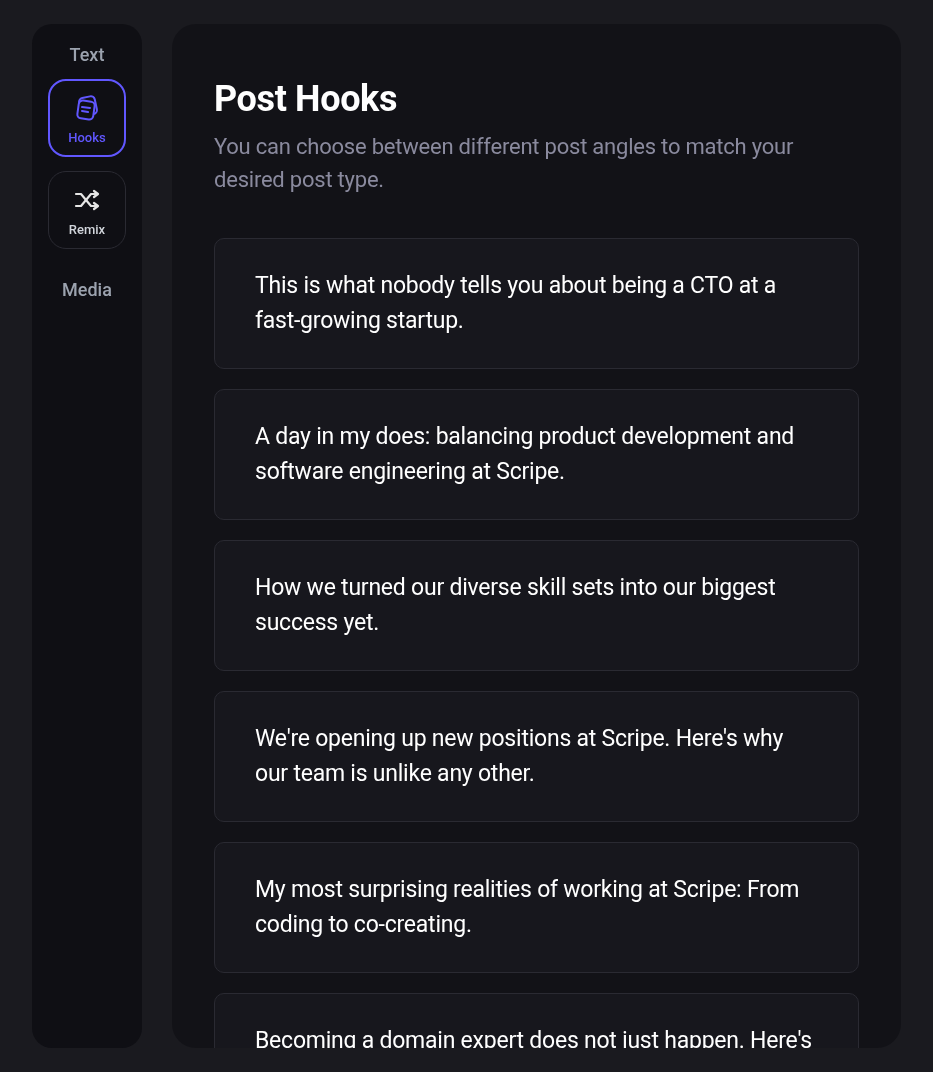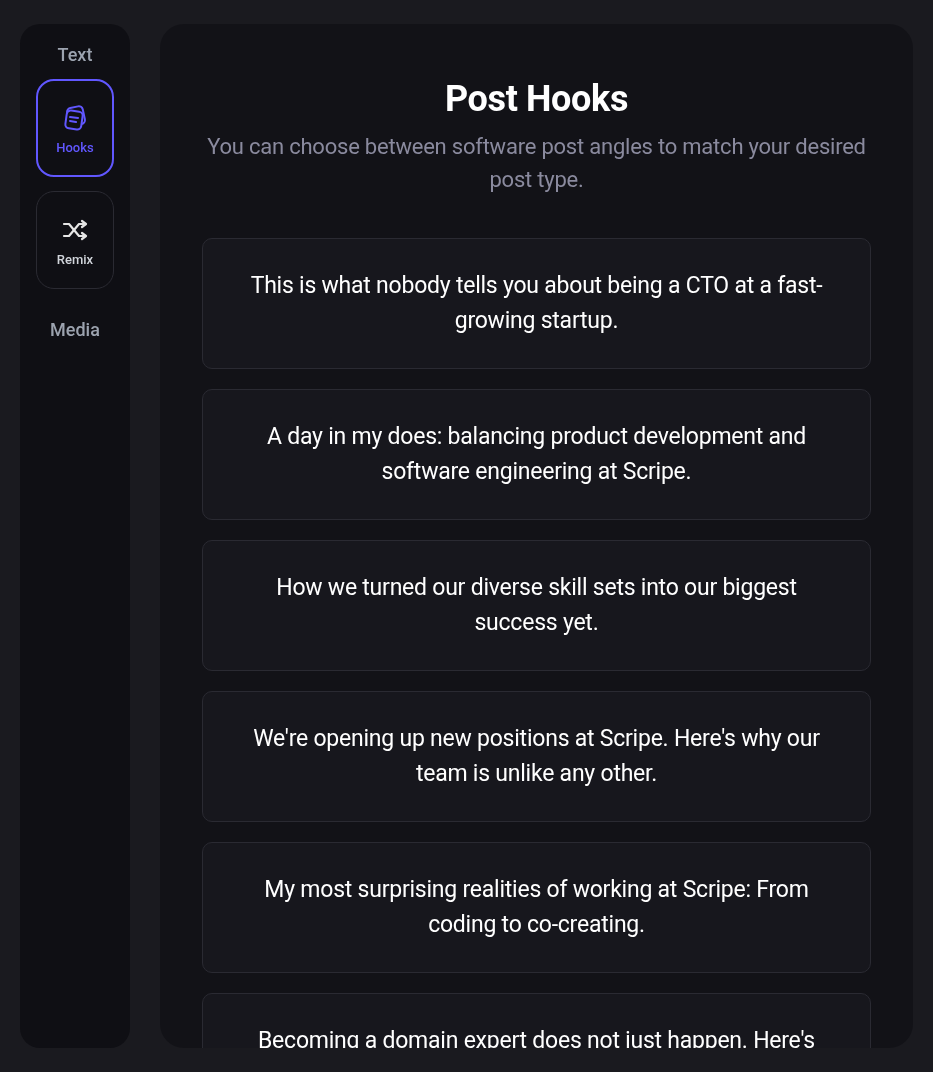--- a/index.html
+++ b/index.html
@@ -10,43 +10,42 @@
     body {
       background: #1a1a1f;
       font-family: -apple-system, BlinkMacSystemFont, "Segoe UI", Roboto, Helvetica, Arial, sans-serif;
       width: 933px;
       height: 1072px;
       overflow: hidden;
     }
     .app-container {
       display: flex;
       gap: 30px;
-      padding: 24px 20px;
+      padding: 24px 32px;
       height: 100%;
-      text-align: center;
     }
     .sidebar {
       width: 110px;
       background: #0f0f14;
       border-radius: 20px;
       padding: 20px 0;
       display: flex;
       flex-direction: column;
       align-items: center;
       flex-shrink: 0;
     }
     .sidebar-section-label {
       color: #9ca3af;
       font-size: 18px;
       font-weight: 500;
       margin-bottom: 14px;
     }
     .sidebar-item {
       width: 78px;
-      height: 98px;
+      height: 78px;
       border-radius: 18px;
       display: flex;
       flex-direction: column;
       align-items: center;
       justify-content: center;
       gap: 6px;
       cursor: pointer;
       margin-bottom: 14px;
       border: 1.5px solid #2a2a32;
       background: #0f0f14;
@@ -146,21 +145,21 @@
 
     <div class="sidebar-section-spacer"></div>
 
     <div class="sidebar-section-label">Media</div>
 
 
   </div>
 
   <div class="main-panel">
     <h1 class="panel-title">Post Hooks</h1>
-    <p class="panel-subtitle">You can choose between software post angles to match your desired post type.</p>
+    <p class="panel-subtitle">You can choose between different post angles to match your desired post type.</p>
 
     <div class="hook-card">
       <div class="hook-text">This is what nobody tells you about being a CTO at a fast-growing startup.</div>
     </div>
     <div class="hook-card">
       <div class="hook-text">A day in my does: balancing product development and software engineering at Scripe.</div>
     </div>
     <div class="hook-card">
       <div class="hook-text">How we turned our diverse skill sets into our biggest success yet.</div>
     </div>

